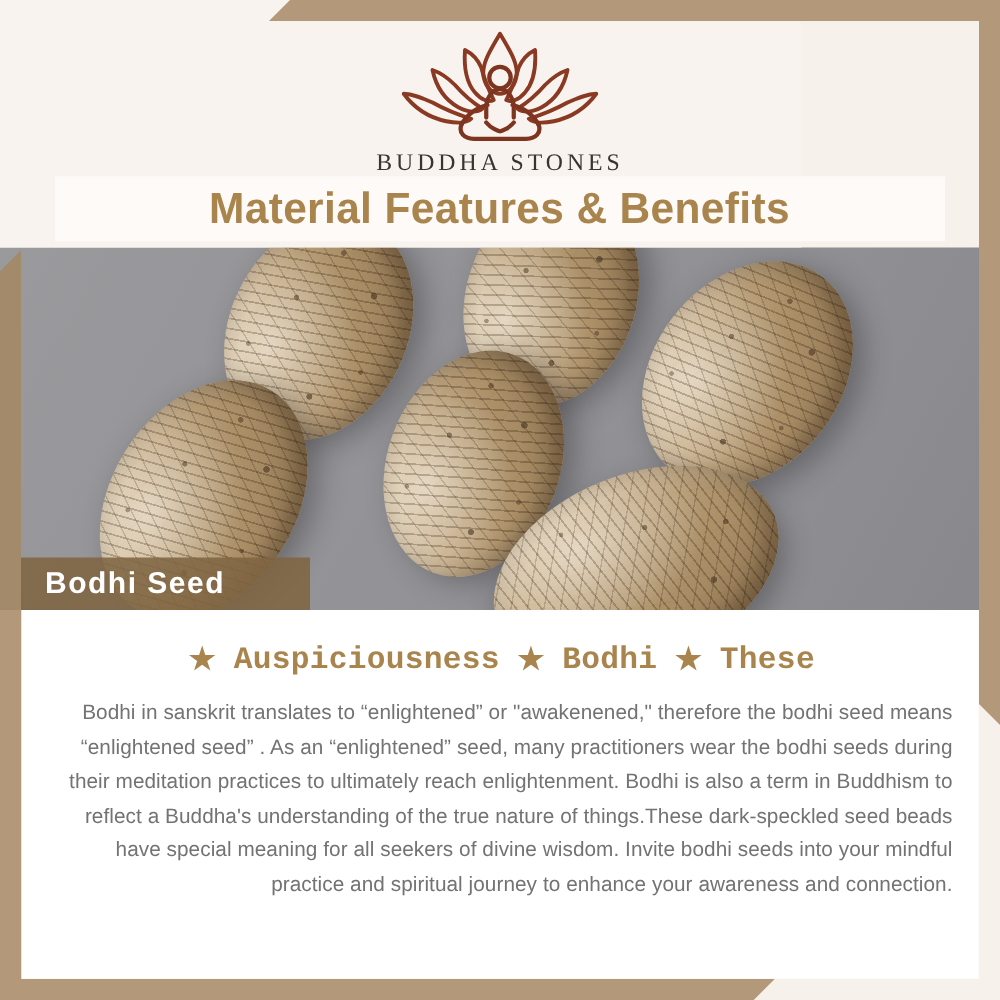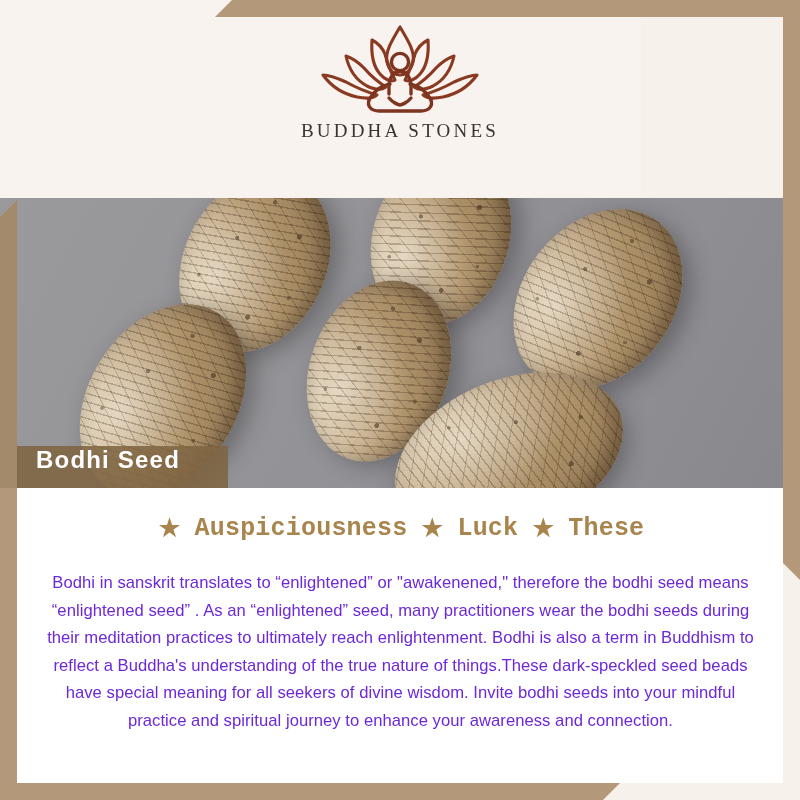--- a/index.html
+++ b/index.html
@@ -172,25 +172,25 @@
   .seed.s2 { width: 178px; height: 136px; top: -28px; left: 352px; transform: rotate(-72deg); }
   .seed.s3 { width: 196px; height: 150px; top: 26px;  left: 500px; transform: rotate(-52deg); }
   .seed.s4 { width: 206px; height: 148px; top: 128px; left: 60px;  transform: rotate(-58deg); }
   .seed.s5 { width: 186px; height: 138px; top: 104px; left: 286px; transform: rotate(-70deg); }
   .seed.s6 { width: 238px; height: 152px; top: 182px; left: 390px; transform: rotate(-22deg); }
 
   
   .seed-banner {
     position: absolute;
     top: 446px; left: 0;
-    width: 228px;
+    width: 248px;
     height: 42px;
     background: rgba(128,101,66,0.88);
     display: flex;
-    align-items: flex-start;
+    align-items: center;
     z-index: 3;
   }
   .seed-banner-label {
     color: #ffffff;
     font-size: 24px;
     font-weight: bold;
     letter-spacing: 1.2px;
     padding-left: 36px;
     white-space: nowrap;
   }
@@ -225,26 +225,26 @@
   }
   .benefits .star {
     color: #a9854d;
     font-size: 24px;
     padding: 0 5px;
     vertical-align: -1px;
   }
   .benefits .term { padding: 0 2px; font-family: Liberation Mono, monospace; }
 
   .paragraph {
-    margin: 26px 21px 0 22px;
+    margin: 14px 21px 0 22px;
     font-family: "Liberation Sans Narrow", "Liberation Sans", sans-serif;
     font-size: 16.6px;
     line-height: 27.5px;
-    color: #6d28d9;
-    text-align: center;
+    color: #737373;
+    text-align: right;
     letter-spacing: 0.05px;
   }
 </style>
 </head>
 <body>
 
 <div class="poster">
 
   <div class="header">
     <div class="logo-wrap">
@@ -277,20 +277,23 @@
 
           <path d="M58 82 C56 88 60 93 68 93 L110 93 C118 93 122 88 120 82"></path>
 
           <path d="M78 80 C82 85 88 87 89 87 C90 87 96 85 100 80"></path>
         </g>
       </svg>
       <div class="logo-text">BUDDHA STONES</div>
     </div>
   </div>
 
+  <div class="title-band">
+    <div class="title-text">Material Features &amp; Benefits</div>
+  </div>
 
   <div class="photo">
     <div class="seed s1"></div>
     <div class="seed s2"></div>
     <div class="seed s3"></div>
     <div class="seed s4"></div>
     <div class="seed s5"></div>
     <div class="seed s6"></div>
   </div>
 
@@ -298,21 +301,21 @@
     <span class="seed-banner-label">Bodhi  Seed</span>
   </div>
 
   <div class="content-cream-strip"></div>
 
   <div class="content">
     <div class="benefits">
       <span class="star">★</span>
       <span class="term">Auspiciousness</span>
       <span class="star">★</span>
-      <span class="term">Luck</span>
+      <span class="term">Bodhi</span>
       <span class="star">★</span>
       <span class="term">These</span>
     </div>
 
     <p class="paragraph">Bodhi in sanskrit translates to “enlightened” or "awakenened," therefore the bodhi seed means “enlightened seed” . As an “enlightened” seed, many practitioners wear the bodhi seeds during their meditation practices to ultimately reach enlightenment. Bodhi is also a term in Buddhism to reflect a Buddha's understanding of the true nature of things.These dark-speckled seed beads have special meaning for all seekers of divine wisdom. Invite bodhi seeds into your mindful practice and spiritual journey to enhance your awareness and connection.</p>
   </div>
 
   <div class="frame-top-right"></div>
   <div class="frame-right"></div>
   <div class="frame-left"></div>

